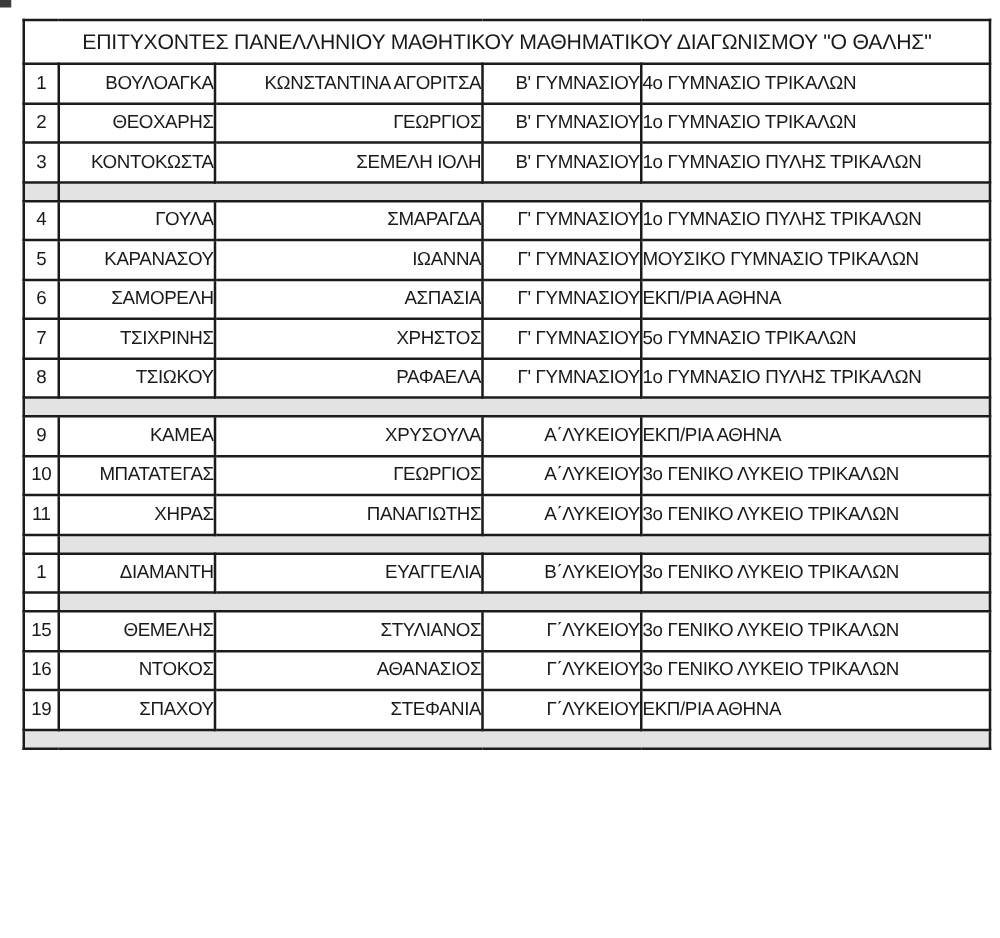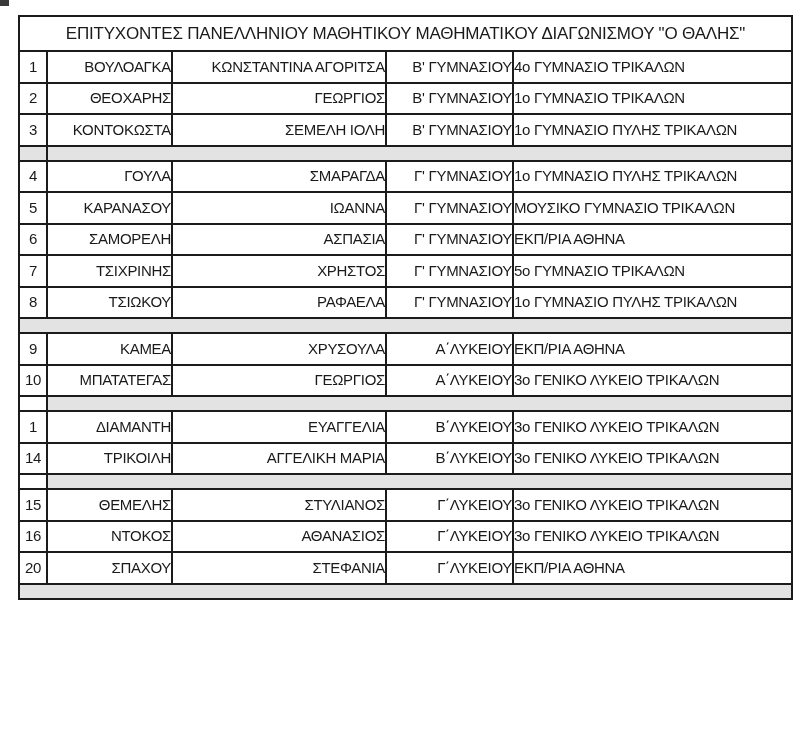--- a/index.html
+++ b/index.html
@@ -169,58 +169,58 @@
     <td class="c-class">Α΄ΛΥΚΕΙΟΥ</td>
     <td class="c-school">ΕΚΠ/ΡΙΑ ΑΘΗΝΑ</td>
   </tr>
       <tr class="data-row">
     <td class="c-num">10</td>
     <td class="c-surname">ΜΠΑΤΑΤΕΓΑΣ</td>
     <td class="c-firstname">ΓΕΩΡΓΙΟΣ</td>
     <td class="c-class">Α΄ΛΥΚΕΙΟΥ</td>
     <td class="c-school">3ο ΓΕΝΙΚΟ ΛΥΚΕΙΟ ΤΡΙΚΑΛΩΝ</td>
   </tr>
+      <tr class="data-row">
+    <td class="c-num">11</td>
+    <td class="c-surname">ΧΗΡΑΣ</td>
+    <td class="c-firstname">ΠΑΝΑΓΙΩΤΗΣ</td>
+    <td class="c-class">Α΄ΛΥΚΕΙΟΥ</td>
+    <td class="c-school">3ο ΓΕΝΙΚΟ ΛΥΚΕΙΟ ΤΡΙΚΑΛΩΝ</td>
+  </tr>
       <tr class="sep-row">
         <td class="white"></td>
         <td colspan="4"></td>
       </tr>
       <tr class="data-row">
     <td class="c-num">1</td>
     <td class="c-surname">ΔΙΑΜΑΝΤΗ</td>
     <td class="c-firstname">ΕΥΑΓΓΕΛΙΑ</td>
     <td class="c-class">Β΄ΛΥΚΕΙΟΥ</td>
     <td class="c-school">3ο ΓΕΝΙΚΟ ΛΥΚΕΙΟ ΤΡΙΚΑΛΩΝ</td>
   </tr>
-      <tr class="data-row">
-    <td class="c-num">14</td>
-    <td class="c-surname">ΤΡΙΚΟΙΛΗ</td>
-    <td class="c-firstname">ΑΓΓΕΛΙΚΗ ΜΑΡΙΑ</td>
-    <td class="c-class">Β΄ΛΥΚΕΙΟΥ</td>
-    <td class="c-school">3ο ΓΕΝΙΚΟ ΛΥΚΕΙΟ ΤΡΙΚΑΛΩΝ</td>
-  </tr>
       <tr class="sep-row">
         <td class="white"></td>
         <td colspan="4"></td>
       </tr>
       <tr class="data-row">
     <td class="c-num">15</td>
     <td class="c-surname">ΘΕΜΕΛΗΣ</td>
     <td class="c-firstname">ΣΤΥΛΙΑΝΟΣ</td>
     <td class="c-class">Γ΄ΛΥΚΕΙΟΥ</td>
     <td class="c-school">3ο ΓΕΝΙΚΟ ΛΥΚΕΙΟ ΤΡΙΚΑΛΩΝ</td>
   </tr>
       <tr class="data-row">
     <td class="c-num">16</td>
     <td class="c-surname">ΝΤΟΚΟΣ</td>
     <td class="c-firstname">ΑΘΑΝΑΣΙΟΣ</td>
     <td class="c-class">Γ΄ΛΥΚΕΙΟΥ</td>
     <td class="c-school">3ο ΓΕΝΙΚΟ ΛΥΚΕΙΟ ΤΡΙΚΑΛΩΝ</td>
   </tr>
       <tr class="data-row">
-    <td class="c-num">20</td>
+    <td class="c-num">19</td>
     <td class="c-surname">ΣΠΑΧΟΥ</td>
     <td class="c-firstname">ΣΤΕΦΑΝΙΑ</td>
     <td class="c-class">Γ΄ΛΥΚΕΙΟΥ</td>
     <td class="c-school">ΕΚΠ/ΡΙΑ ΑΘΗΝΑ</td>
   </tr>
       <tr class="sep-row">
         <td colspan="5"></td>
       </tr>
     </tbody>
 </table>

